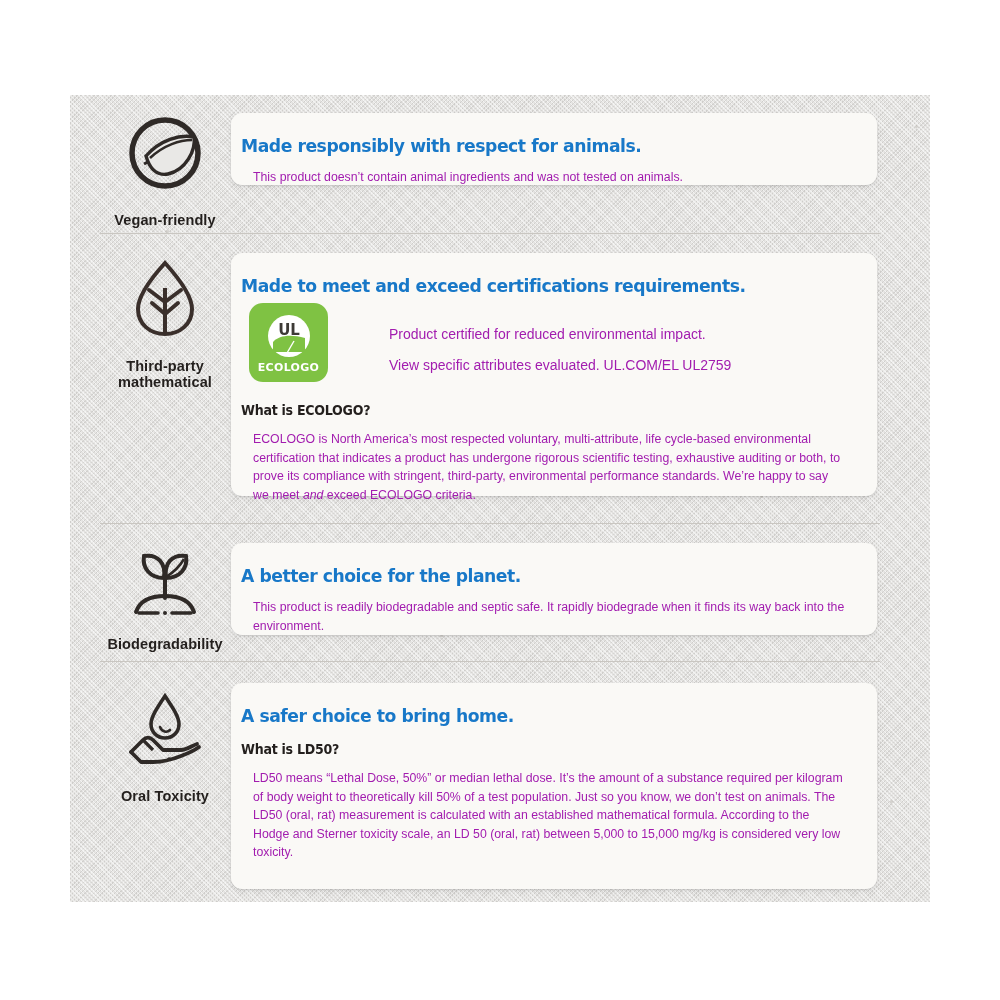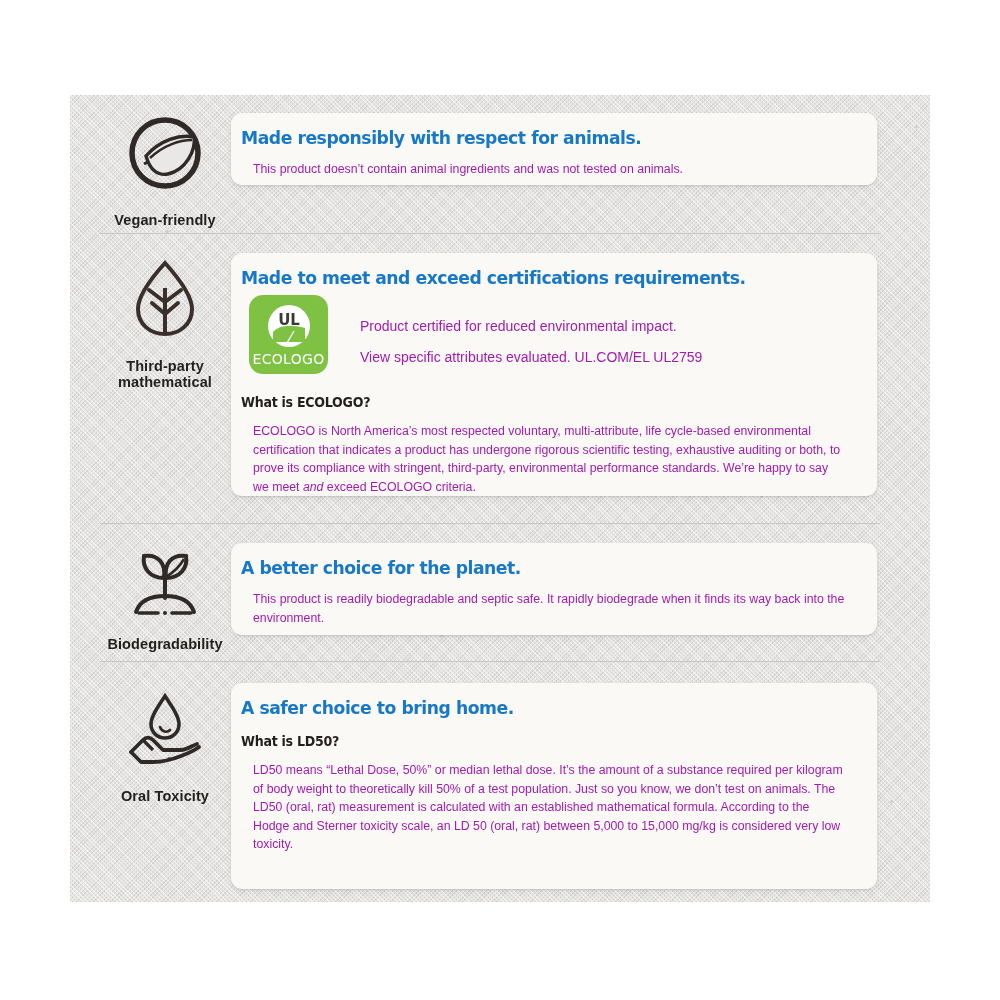--- a/index.html
+++ b/index.html
@@ -39,21 +39,21 @@
   }
 
   .card{
     position:absolute;
     left:231px;
     width:646px;
     background:#faf9f6;
     border-radius:11px;
     box-shadow:0 1px 2px rgba(0,0,0,.11), 0 3px 7px rgba(0,0,0,.055);
     box-sizing:border-box;
-    padding:14px 18px 14px 10px;
+    padding:22px 18px 14px 10px;
   }
   .card h2{
     margin:0 0 7px 0;
     font-family:"DejaVu Sans", sans-serif;
     font-size:18.5px;
     font-weight:bold;
     color:#1878c8;
     letter-spacing:-.5px;
     transform:scaleX(.93);
     transform-origin:left center;
@@ -74,32 +74,32 @@
     transform:scaleX(.93);
     transform-origin:left center;
   }
   .sub-block{margin-top:15px;}
   .divider{
     position:absolute;
     left:100px;width:780px;height:1px;
     background:#c9c6c1;
   }
   
-  .badge-row{display:flex;align-items:flex-start;margin-top:2px;}
+  .badge-row{display:flex;align-items:flex-start;margin-top:2px;gap:29px;}
   .ecologo{
     width:79px;height:79px;border-radius:14px;
     background:#7fc243;
     flex:0 0 auto;
     display:flex;flex-direction:column;align-items:center;justify-content:center;
     margin-left:8px;
   }
   .ecologo .ul-mark{width:48px;height:48px;}
   .ecologo .word{
     font-family:"DejaVu Sans", sans-serif;
-    font-size:14px;font-weight:normal;color:#ffffff;letter-spacing:.3px;margin-top:1px;
+    font-size:11px;font-weight:bold;color:#ffffff;letter-spacing:.3px;margin-top:1px;
   }
   .badge-text{margin-left:20px;padding-top:10px;}
   .badge-text p{font-size:14px;line-height:19px;}
   em{font-style:italic;}
 </style>
 </head>
 <body>
 
 <div id="panel">
 

